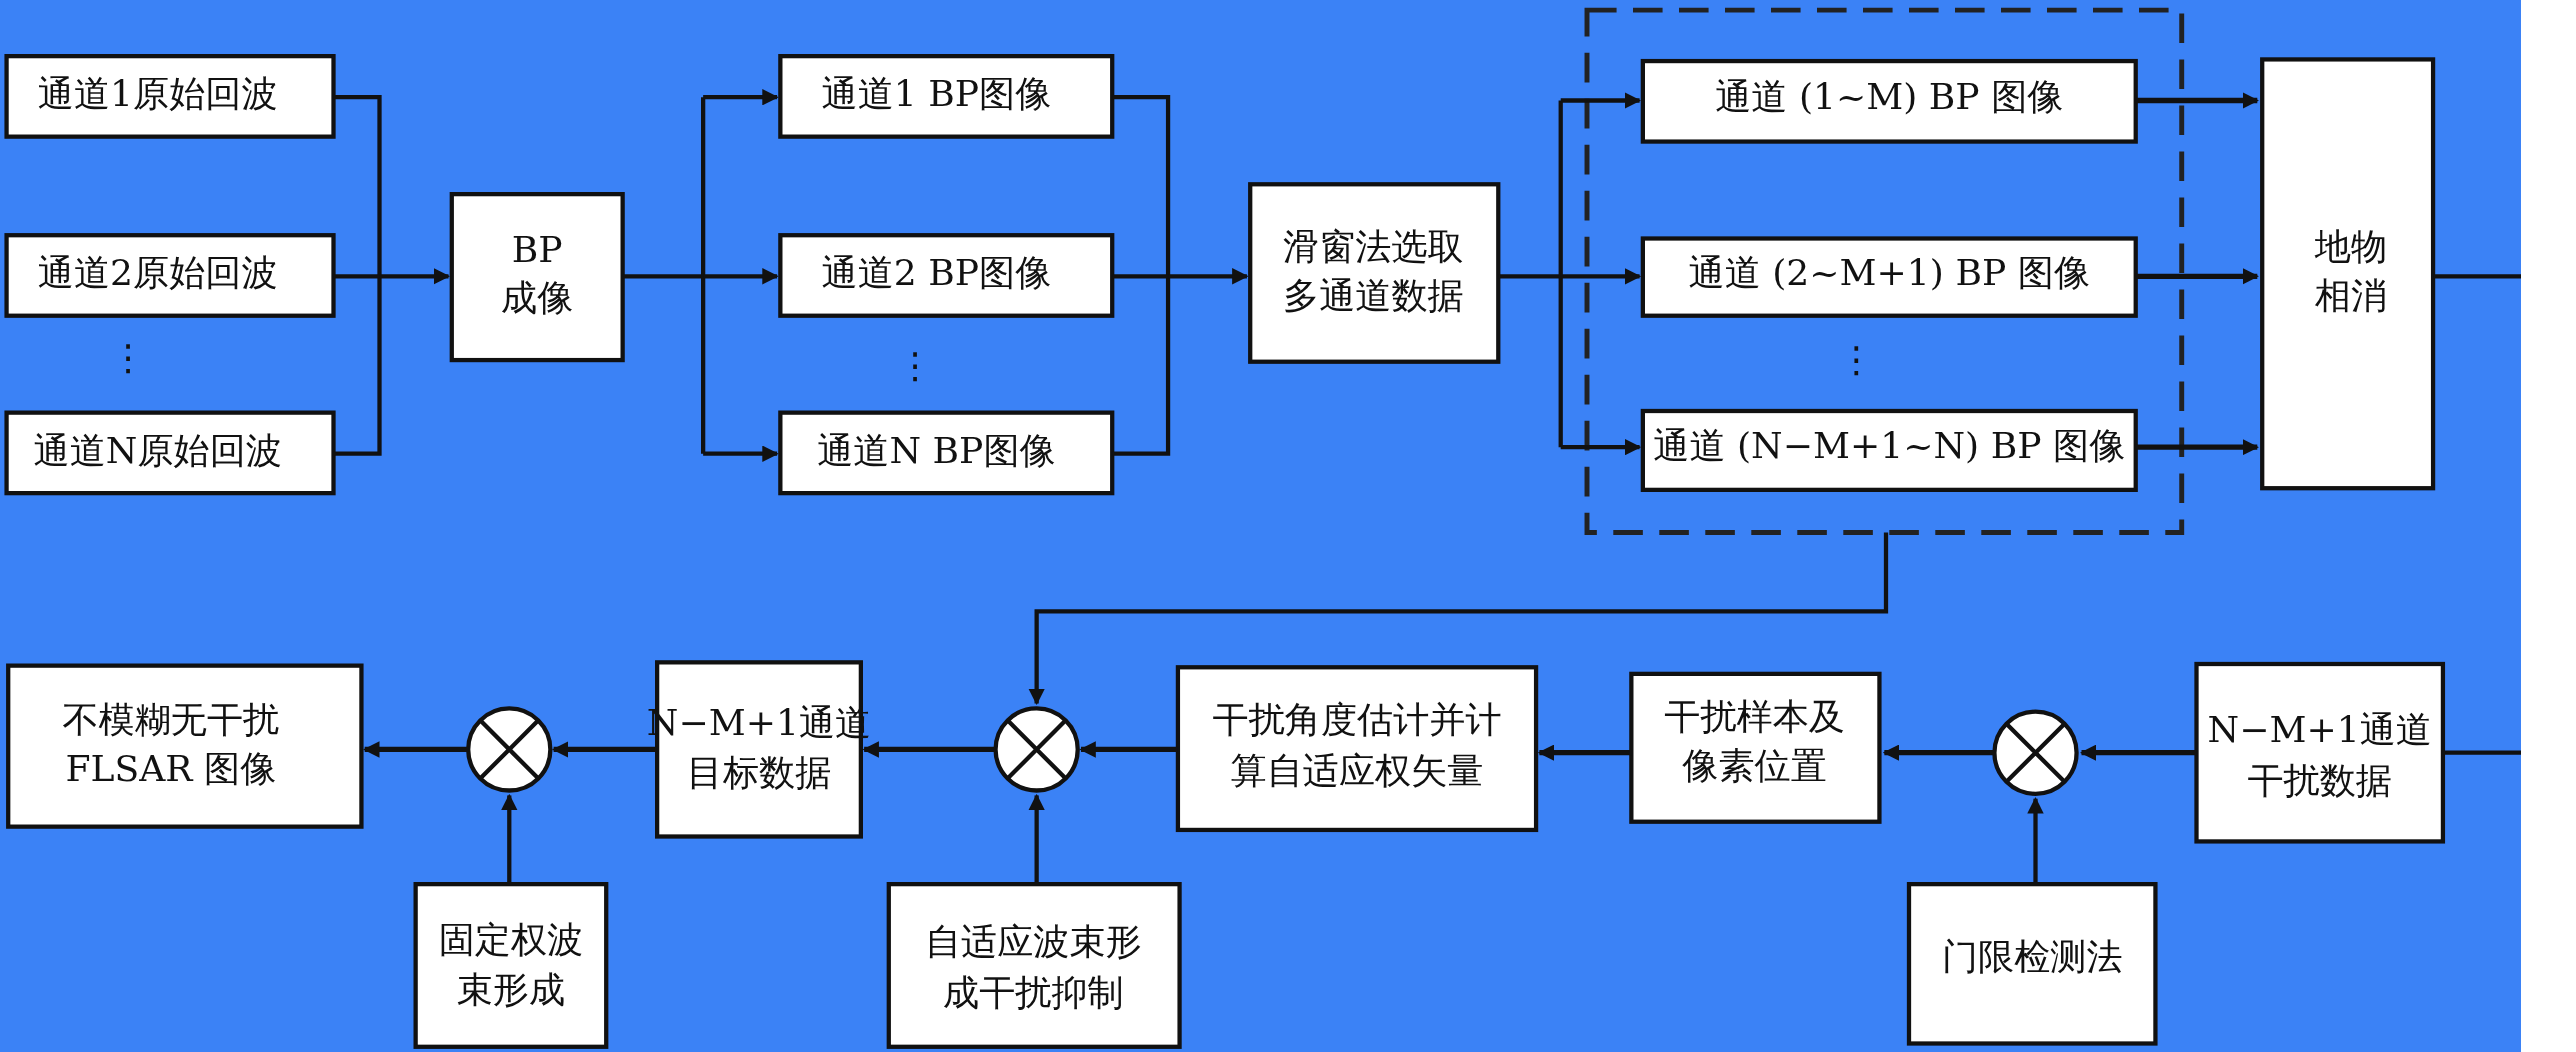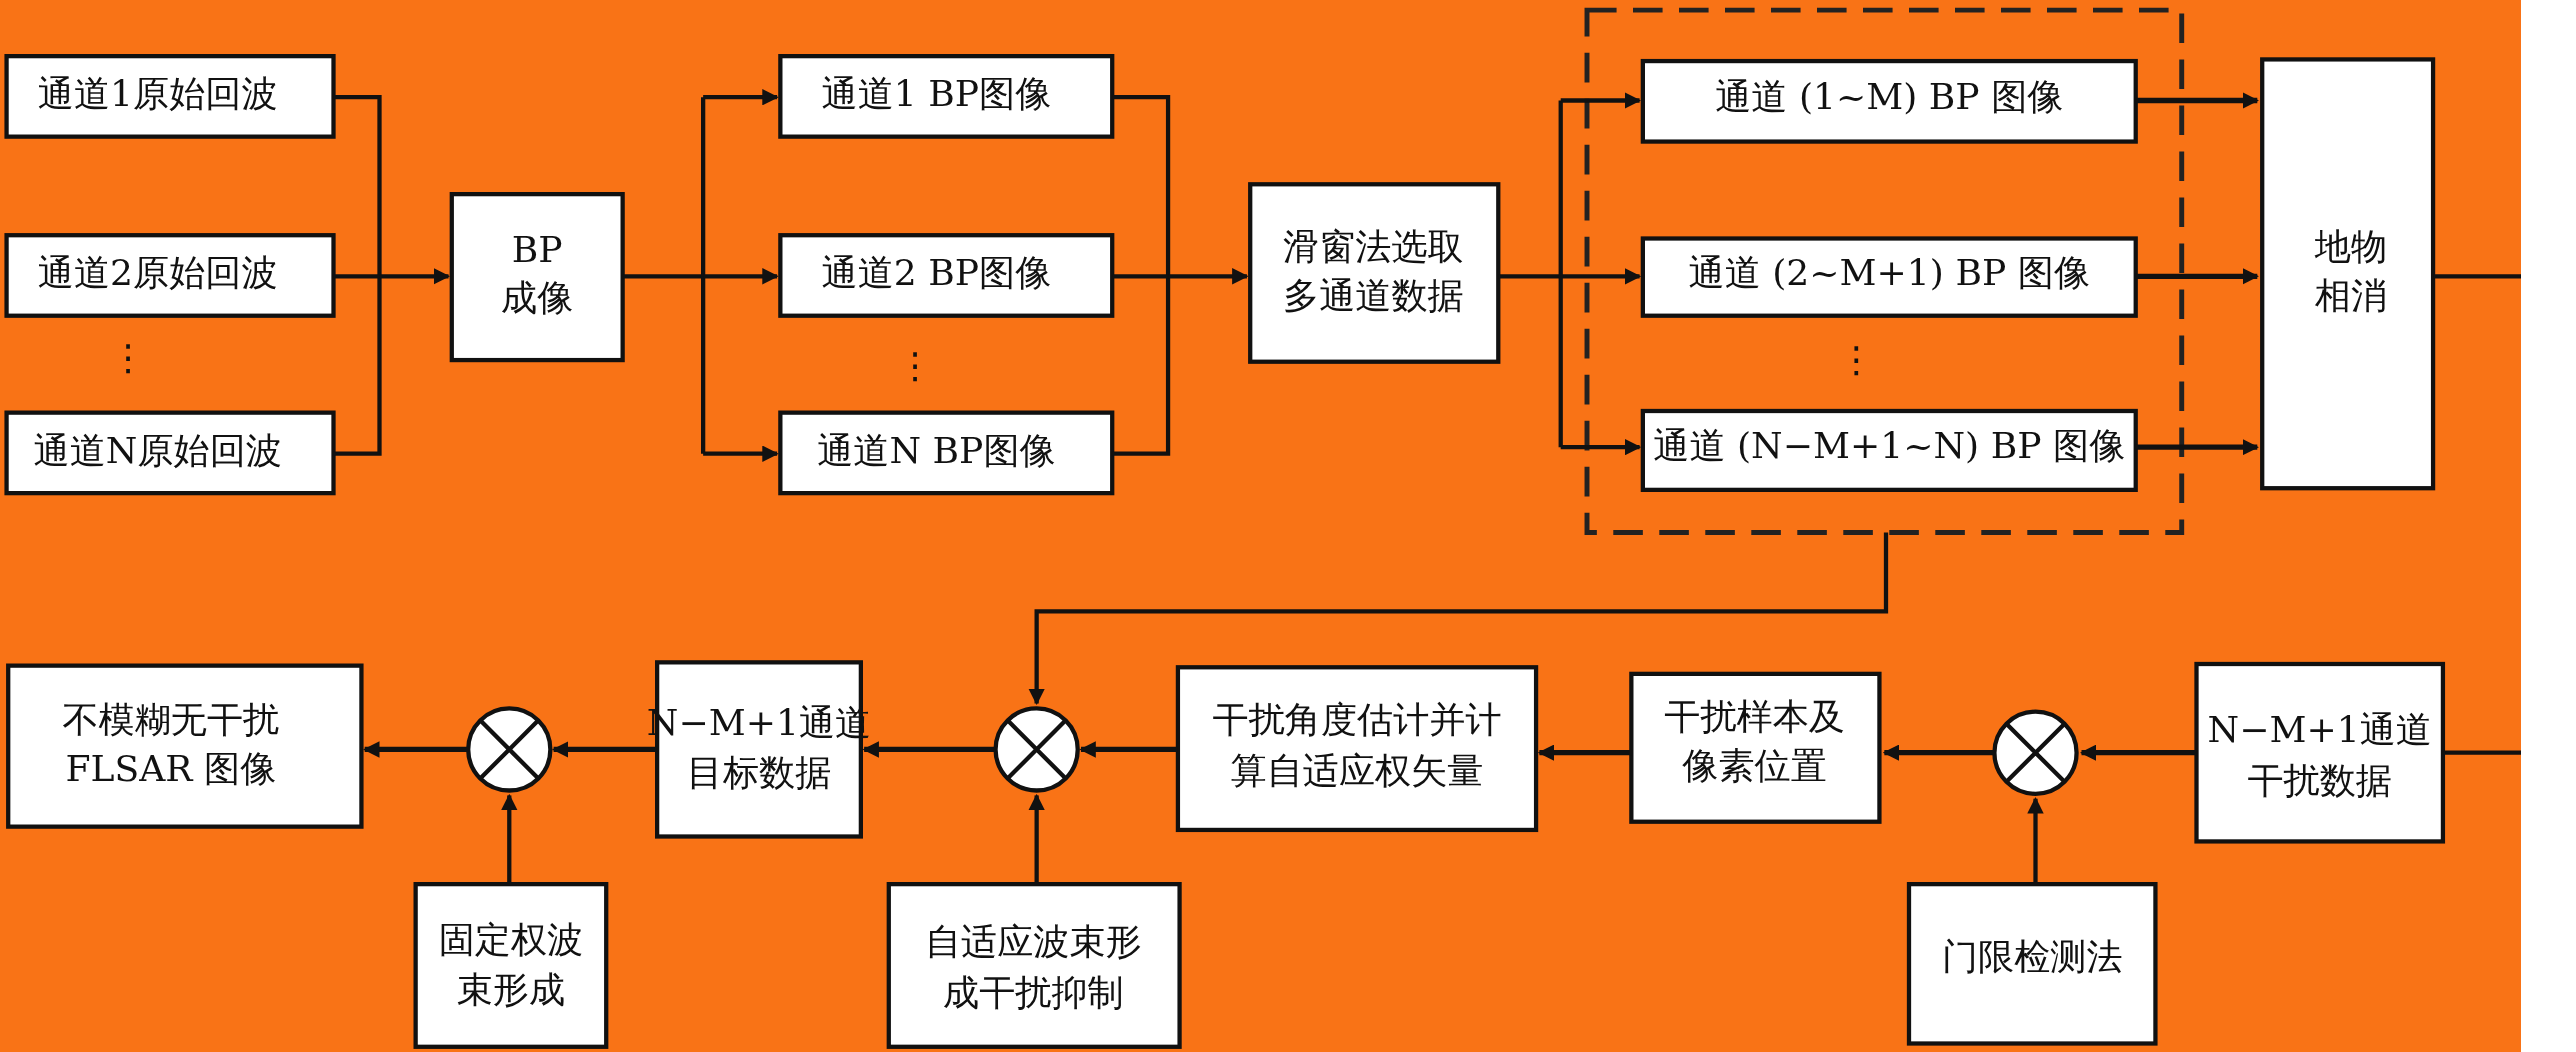--- a/index.html
+++ b/index.html
@@ -1,16 +1,16 @@
 <!DOCTYPE html>
 <html style="font-size:13px"><head>
 <meta charset="utf-8">
 <style>
   html,body{margin:0;padding:0;background:#ffffff;}
-  #wrap{width:2521px;height:1052px;position:relative;overflow:hidden;background:#f97316;}
+  #wrap{width:2521px;height:1052px;position:relative;overflow:hidden;background:#3b82f6;}
   svg{display:block;}
   .box{fill:#fff;stroke:#111;stroke-width:2.6;}
   .line{stroke:#111;stroke-width:2.6;fill:none;}
   .thick{stroke:#111;stroke-width:3.2;fill:none;}
   .dash{stroke:#222;stroke-width:3;fill:none;stroke-dasharray:18 10;}
   .arrow{fill:#111;}
   .txt{font-family:"DejaVu Serif","Liberation Serif",serif;font-size:22px;fill:#111;text-anchor:middle;dominant-baseline:middle;}
   .dots{font-family:"DejaVu Serif",serif;font-size:22px;fill:#111;text-anchor:middle;}
   .mult{fill:#fff;stroke:#111;stroke-width:2.6;}
 </style>

